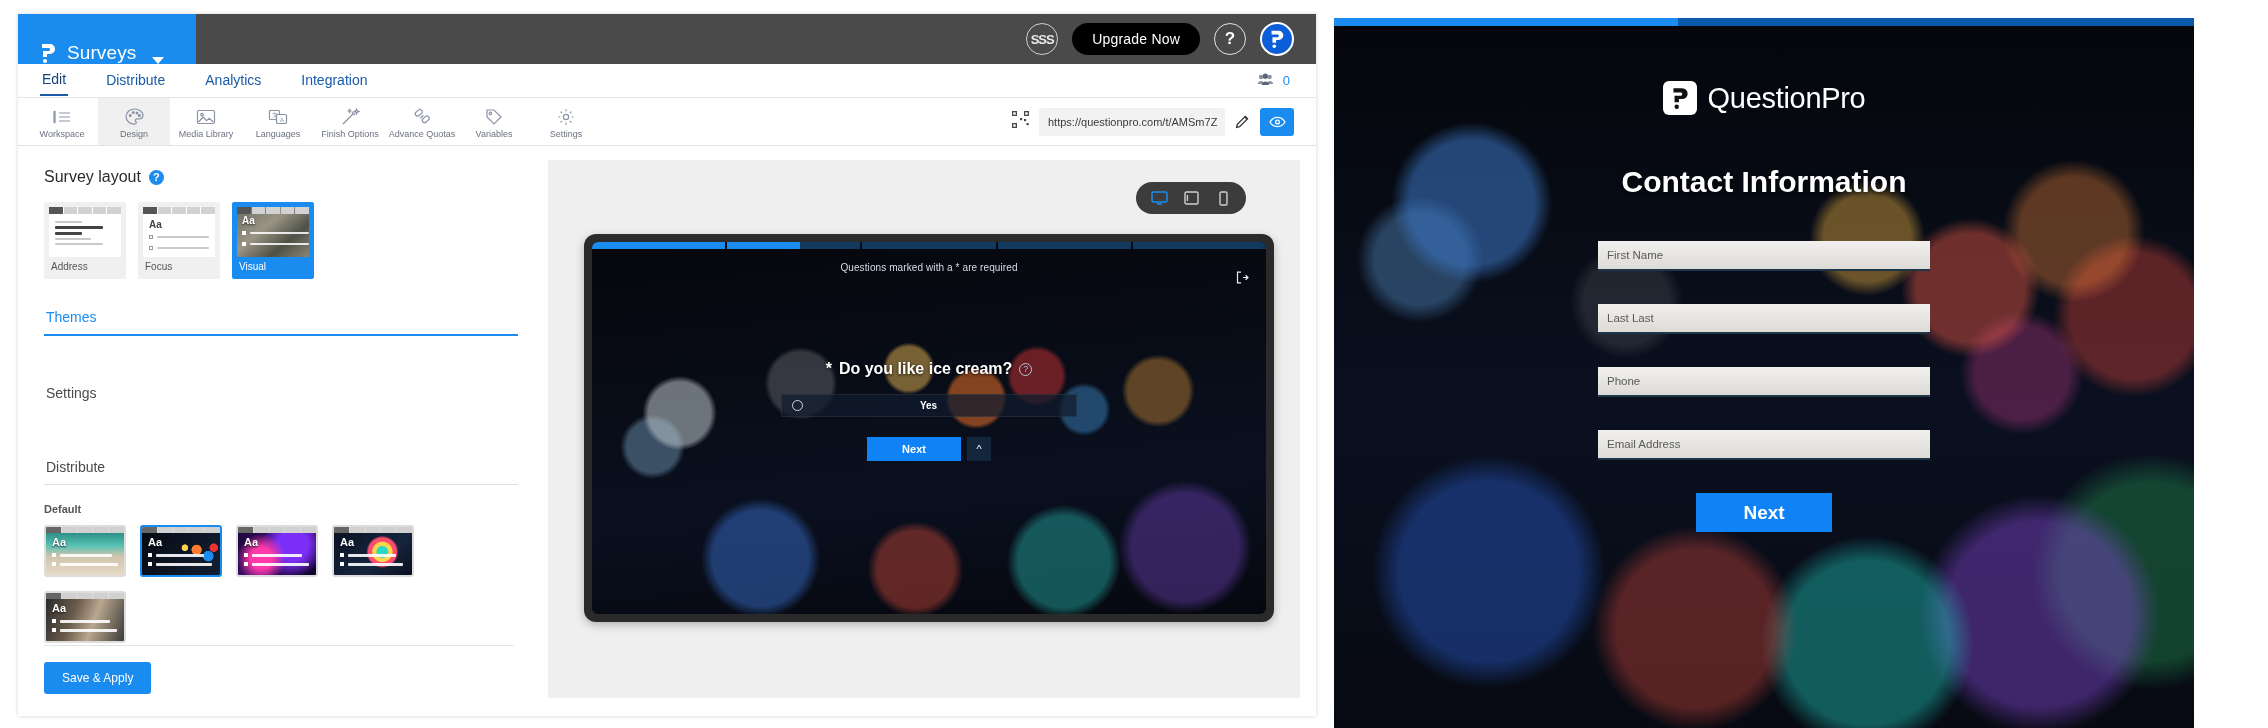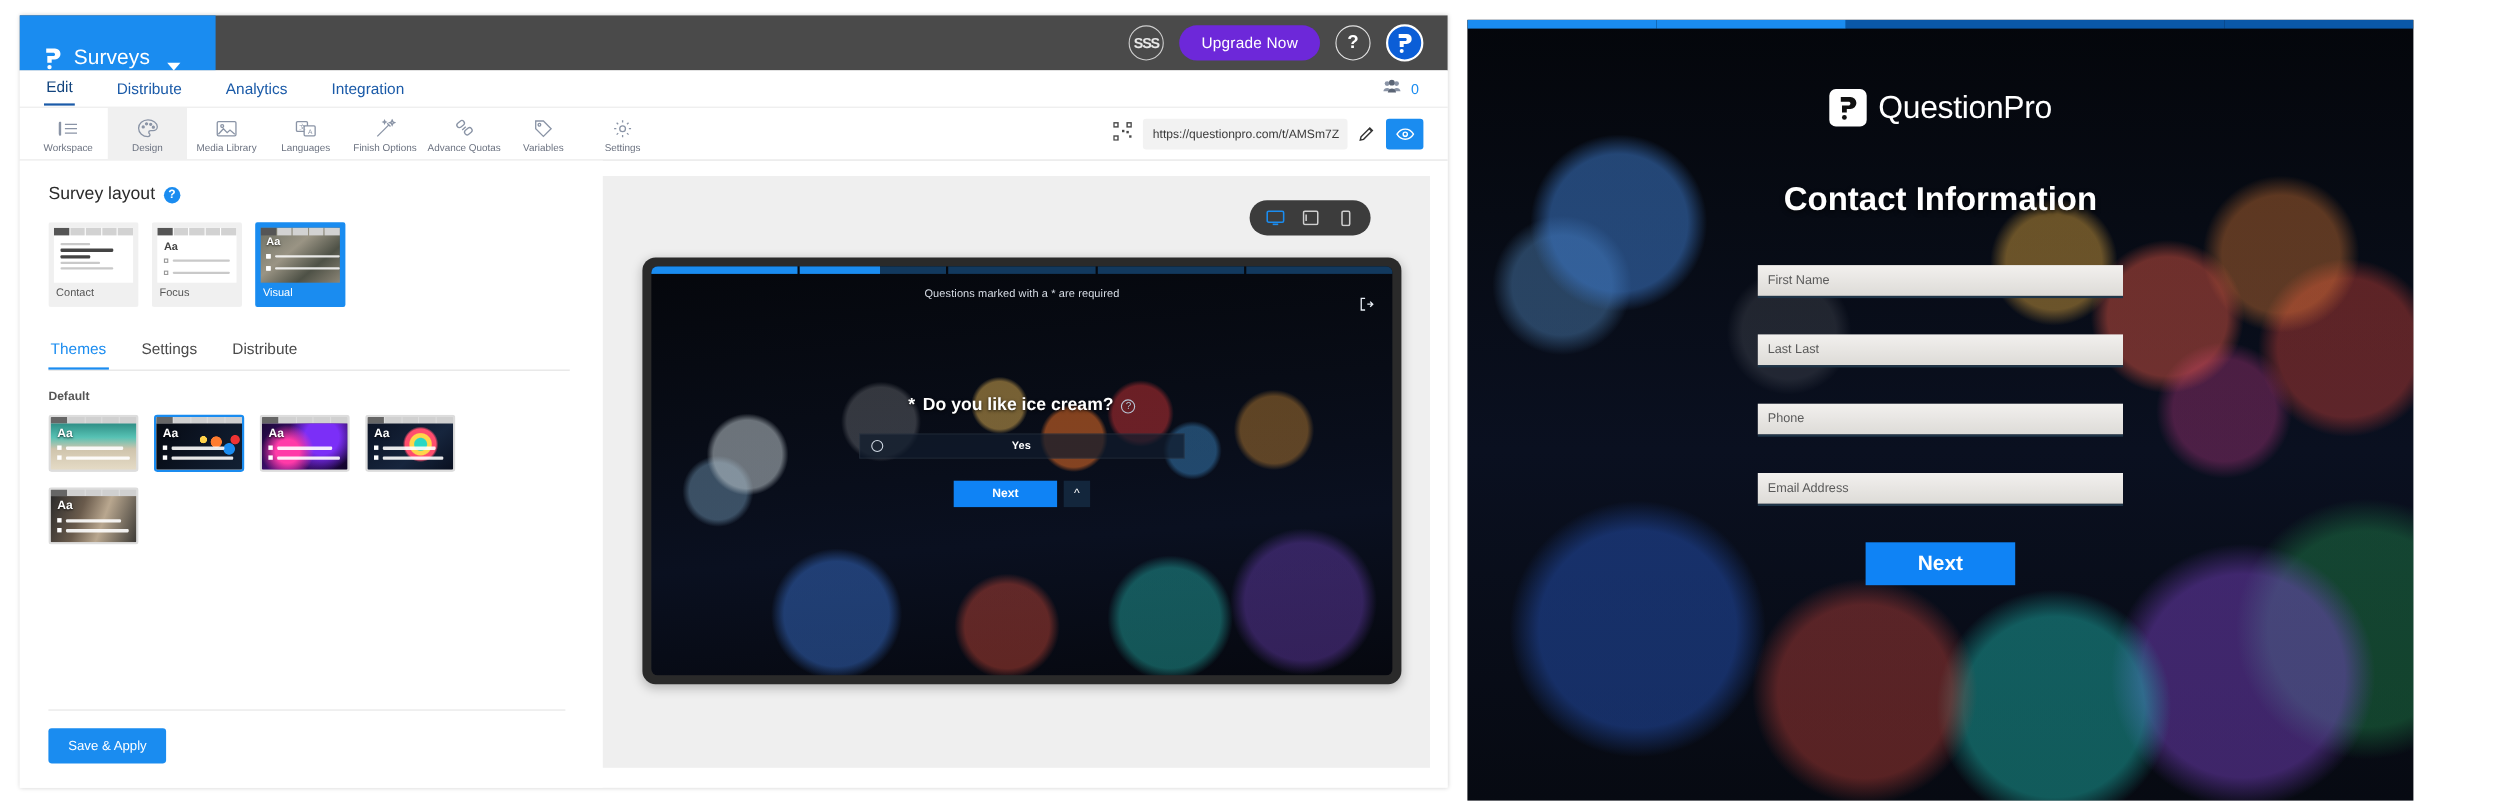--- a/index.html
+++ b/index.html
@@ -50,21 +50,21 @@
     margin-left: auto; display: flex; align-items: center;
     gap: 14px; padding-right: 22px;
   }
   .sss-badge {
     width: 32px; height: 32px; border-radius: 50%;
     border: 1.4px solid #cfcfcf; color: #e8e8e8;
     font-size: 13px; display: flex; align-items: center;
     justify-content: center; letter-spacing: -1px; font-weight: 700;
   }
   .upgrade-btn {
-    background: #6d28d9; color: #fff; font-size: 14px;
+    background: #000000; color: #fff; font-size: 14px;
     padding: 8px 20px; border-radius: 16px; white-space: nowrap;
     cursor: pointer; letter-spacing: .2px;
   }
   .help-btn {
     width: 32px; height: 32px; border-radius: 50%;
     border: 1.6px solid #e2e2e2; color: #ffffff; font-size: 17px;
     display: flex; align-items: center; justify-content: center;
     font-weight: 700; cursor: pointer;
   }
   .avatar-btn {
@@ -165,22 +165,23 @@
     height: 50px; margin: 3px 3px 0; position: relative; overflow: hidden;
     background: linear-gradient(140deg,#6c6f63 0%,#9a9484 40%,#4e5146 70%,#8b8576 100%);
   }
   .visual-thumb .aa-label { color: #fff; padding-left: 5px; text-shadow: 0 1px 2px rgba(0,0,0,.7); }
   .visual-thumb .opt-row { padding-left: 5px; }
   .visual-thumb .opt-box { border-color: #fff; background: #fff; }
   .visual-thumb .tline { background: rgba(255,255,255,.85); }
 
   
   .subtabs {
-    display: flex; gap: 28px; border-bottom: 1px solid #e0e0e0;
+    display: flex; gap: 45px; border-bottom: 1px solid #e0e0e0;
     margin-bottom: 18px;
+    flex-direction: column;
   }
   .subtab {
     font-size: 14px; color: #4a4a4a; padding: 4px 2px 9px;
     cursor: pointer; position: relative;
   }
   .subtab.active { color: #1a8cf0; border-bottom: 2px solid #1a8cf0; }
   .section-label { font-size: 11px; color: #555; margin-bottom: 10px; font-weight: 600; }
 
   .theme-grid { display: flex; flex-wrap: wrap; gap: 14px; width: 410px; }
   .theme-card {
@@ -543,21 +544,21 @@
                     <i></i>
                   </div>
                 <div class="thumb-body">
                   <div class="tline w45"></div>
                   <div class="tline dark w80"></div>
                   <div class="tline dark w45"></div>
                   <div class="tline w60"></div>
                   <div class="tline w80"></div>
                 </div>
               </div>
-              <div class="layout-name">Contact</div>
+              <div class="layout-name">Address</div>
             </div>
 
             <div class="layout-card">
               <div class="layout-thumb">
                 <div class="thumb-tabs">
                     <i></i>
                     <i></i>
                     <i></i>
                     <i></i>
                     <i></i>

